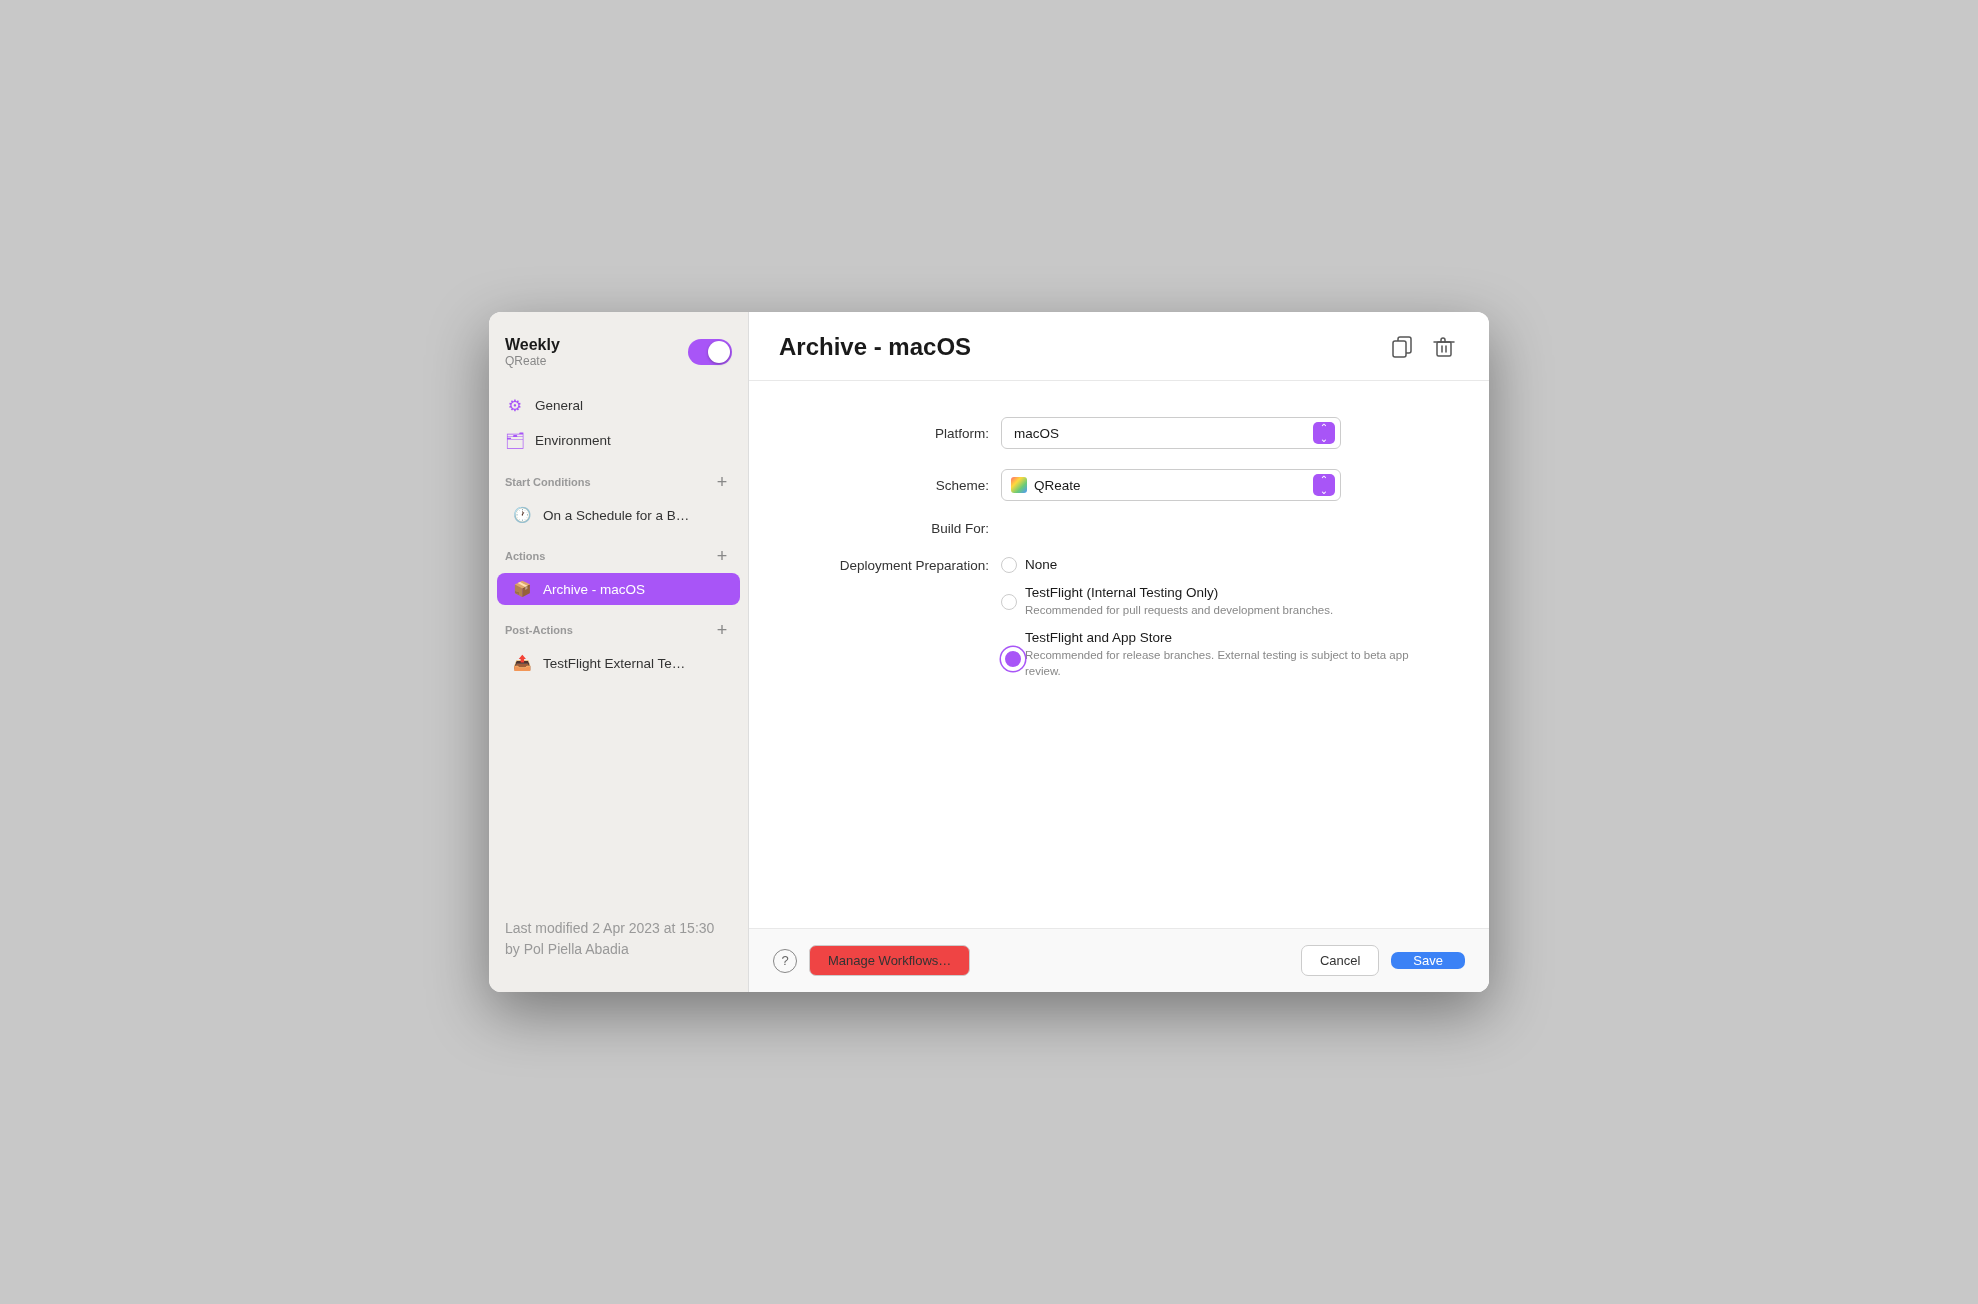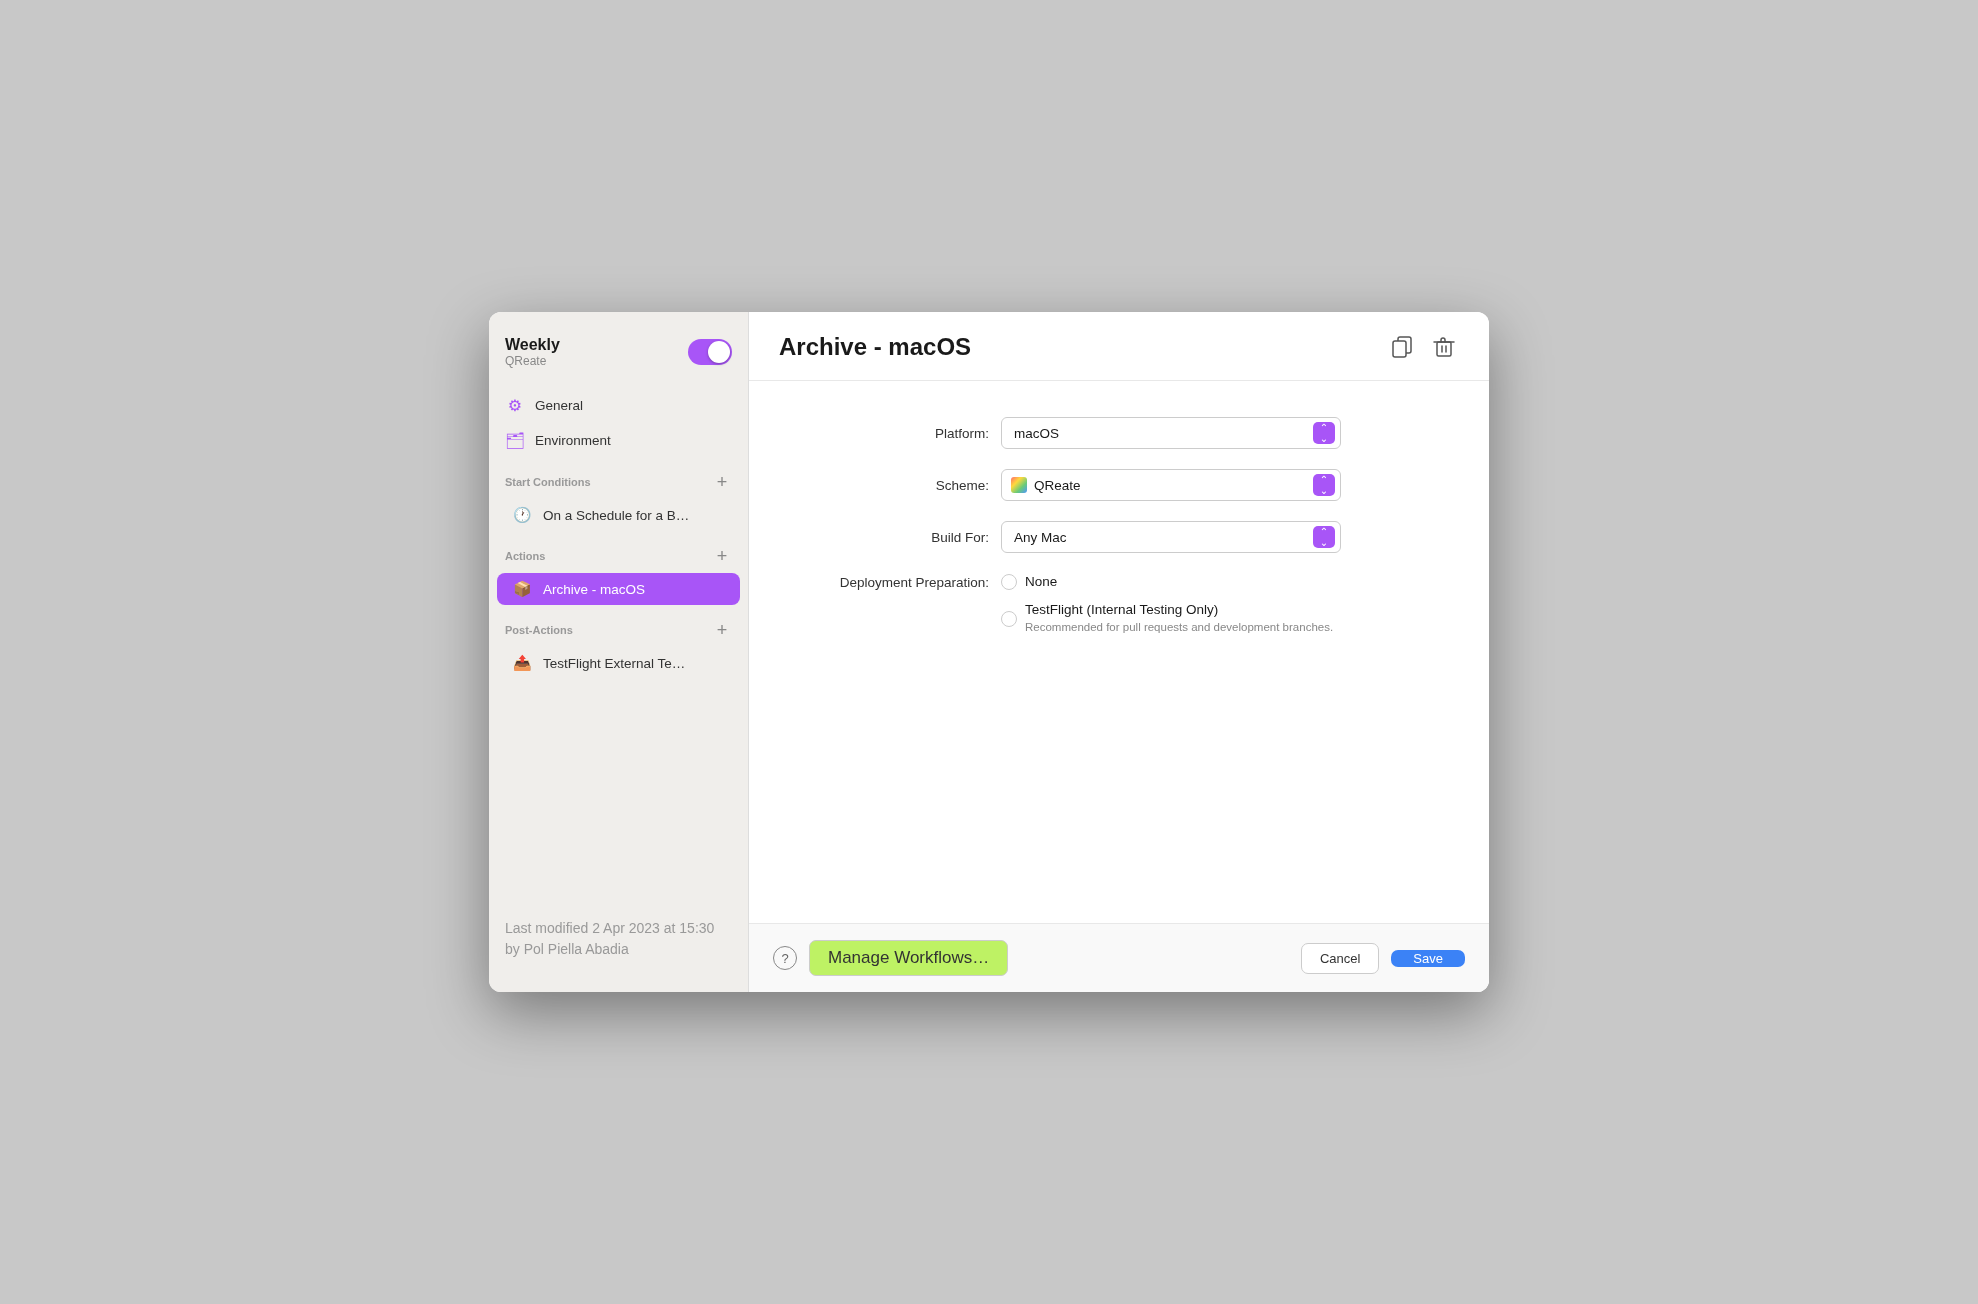--- a/index.html
+++ b/index.html
@@ -322,22 +322,22 @@
       font-size: 13px;
       color: #666;
       display: flex;
       align-items: center;
       justify-content: center;
     }
     .manage-btn {
       padding: 7px 18px;
       border: 1px solid #ccc;
       border-radius: 7px;
-      background: #bef264;
-      font-size: 17px;
+      background: #ef4444;
+      font-size: 13px;
       cursor: pointer;
       color: #333;
     }
     .footer-spacer { flex: 1; }
     .cancel-btn {
       padding: 7px 18px;
       border: 1px solid #ccc;
       border-radius: 7px;
       background: white;
       font-size: 13px;
@@ -471,26 +471,20 @@
             <div class="select-icon-inner"></div>
             <select class="form-select with-icon">
               <option>QReate</option>
             </select>
             <div class="select-arrow"></div>
           </div>
         </div>
 
         <div class="form-row">
           <label class="form-label">Build For:</label>
-          <div class="form-select-wrapper">
-            <select class="form-select">
-              <option>Any Mac</option>
-            </select>
-            <div class="select-arrow"></div>
-          </div>
         </div>
 
         <div class="deployment-section">
           <label class="deployment-label">Deployment Preparation:</label>
           <div class="radio-group">
 
             <div class="radio-option">
               <div class="radio-input"></div>
               <div class="radio-text-group">
                 <span class="radio-label">None</span>
@@ -498,20 +492,27 @@
             </div>
 
             <div class="radio-option">
               <div class="radio-input"></div>
               <div class="radio-text-group">
                 <span class="radio-label">TestFlight (Internal Testing Only)</span>
                 <span class="radio-sublabel">Recommended for pull requests and development branches.</span>
               </div>
             </div>
 
+            <div class="radio-option">
+              <div class="radio-input checked"></div>
+              <div class="radio-text-group">
+                <span class="radio-label">TestFlight and App Store</span>
+                <span class="radio-sublabel">Recommended for release branches. External testing is subject to beta app review.</span>
+              </div>
+            </div>
           </div>
         </div>
       </div>
 
       <div class="footer-bar">
         <button class="help-btn">?</button>
         <button class="manage-btn">Manage Workflows…</button>
         <div class="footer-spacer"></div>
         <button class="cancel-btn">Cancel</button>
         <button class="save-btn">Save</button>

